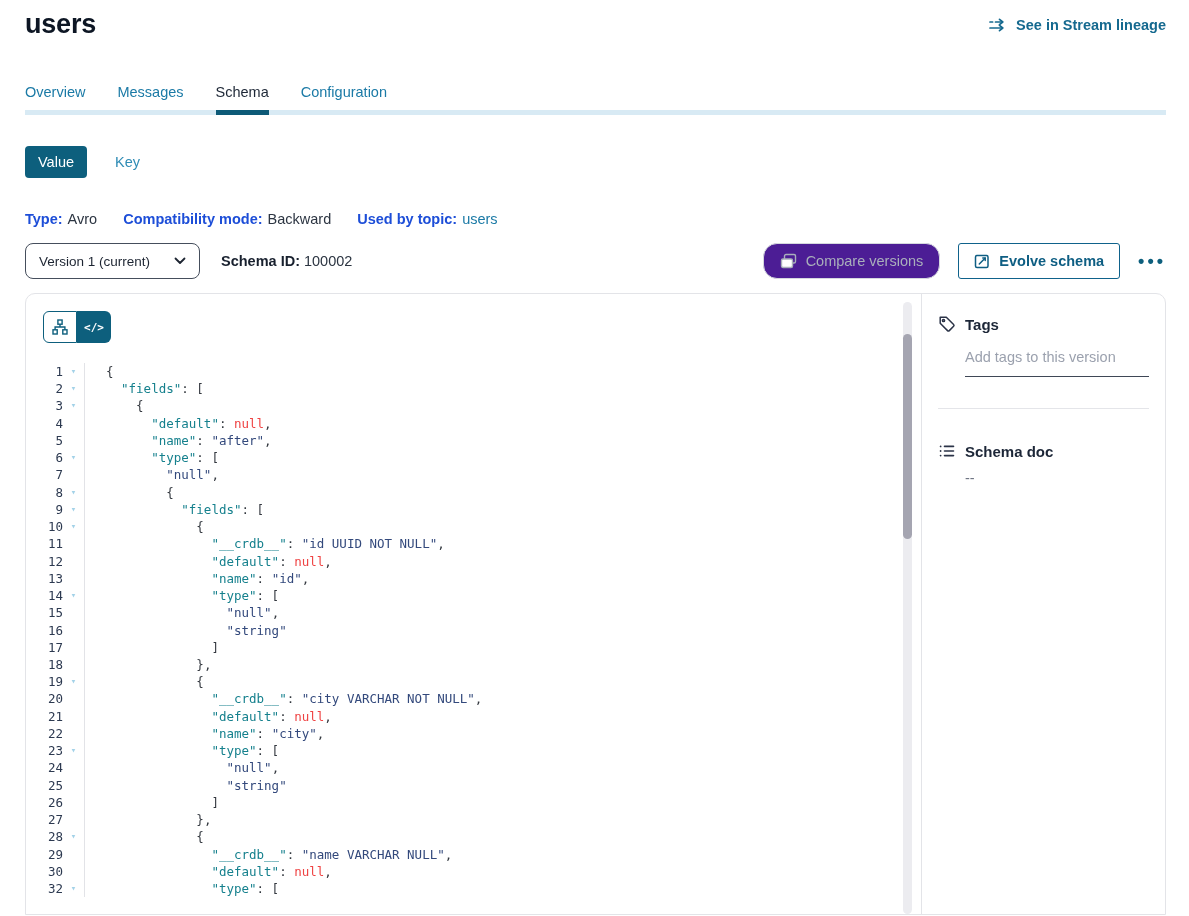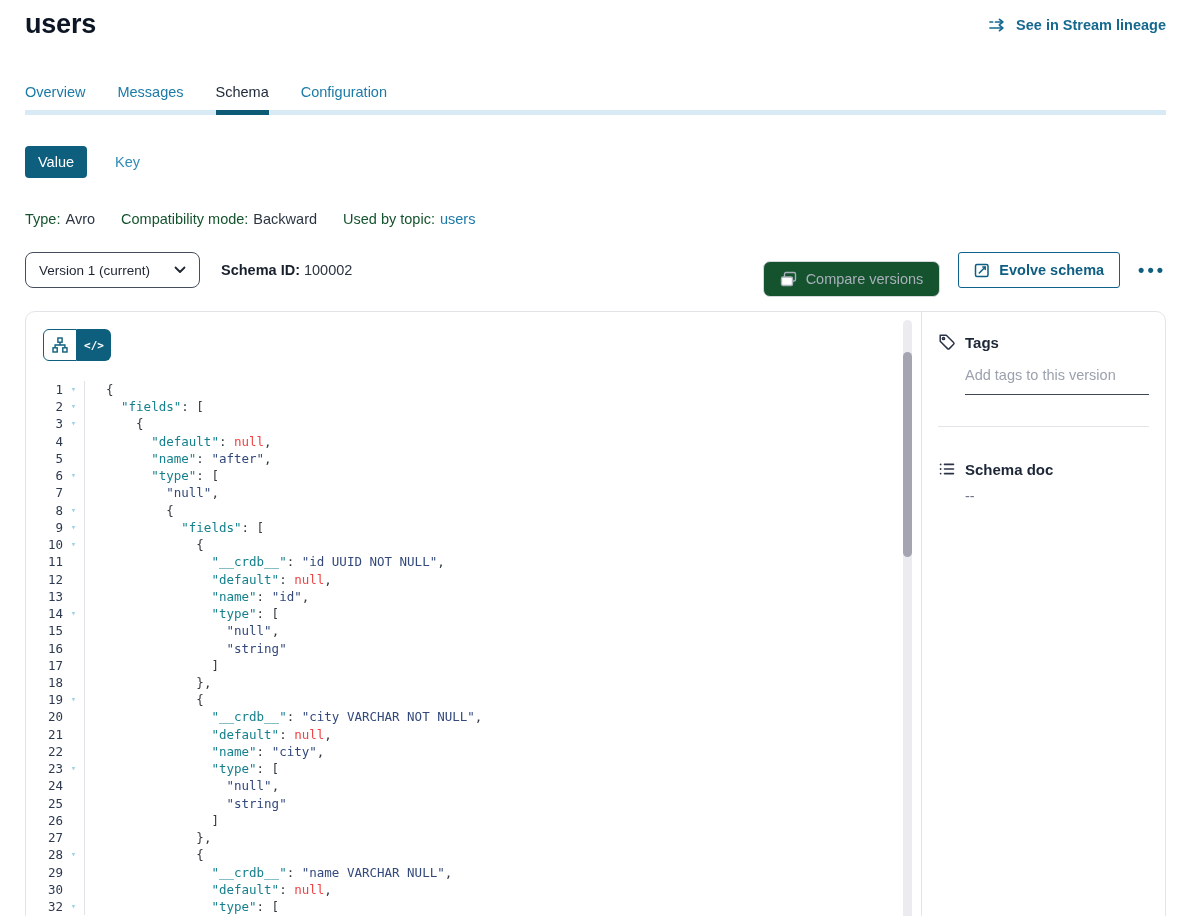--- a/index.html
+++ b/index.html
@@ -22,32 +22,32 @@
   .tab.active { color:#1d2736; }
   .tab.active::after { content:""; position:absolute; left:0; right:0; bottom:-15px; height:5px; background:#0d5a77; z-index:2; }
 
   
   .vk { margin-top:31px; display:flex; align-items:center; gap:28px; }
   .btn-value { background:#0d5f7d; color:#fff; border-radius:4px; padding:8px 13px; font-size:14.5px; font-weight:500; cursor:pointer; }
   .btn-key { color:#2f8cb5; font-size:14.5px; font-weight:500; cursor:pointer; }
 
   
   .meta { margin-top:33px; display:flex; gap:26px; font-size:14.5px; align-items:center; }
-  .meta .lbl { font-weight:400; color:#14532d; }
+  .meta .lbl { font-weight:700; color:#1d4ed8; }
   .meta .val { color:#2c3542; margin-left:5px; }
   .meta .val.link { color:#1b7aa6; cursor:pointer; }
 
   
   .version-row { margin-top:16px; display:flex; align-items:center; }
   .select { width:175px; height:36px; border:1.5px solid #454e5c; border-radius:8px; display:flex; align-items:center; justify-content:space-between; padding:0 13px; font-size:13.5px; color:#1d2532; cursor:pointer; background:#fff; }
   .schemaid { margin-left:21px; font-size:14.5px; }
   .schemaid .lbl { font-weight:700; color:#18202e; }
   .schemaid .val { color:#2c3542; margin-left:4px; }
   .actions { margin-left:auto; display:flex; align-items:center; gap:18px; }
-  .btn-compare { height:36px; border:1px solid #d5d8de; border-radius:7px; background:#14532d; color:#a9afbb; display:flex; align-items:center; gap:9px; padding:0 16px; font-size:14.5px; font-weight:500;margin-top:18px; }
+  .btn-compare { height:36px; border:1px solid #d5d8de; border-radius:14px; background:#4c1d95; color:#a9afbb; display:flex; align-items:center; gap:9px; padding:0 16px; font-size:14.5px; font-weight:500; }
   .btn-evolve { height:36px; border:1px solid #0f628b; border-radius:3px; background:#fff; color:#0e5e83; display:flex; align-items:center; gap:9px; padding:0 15px; font-size:14.5px; font-weight:700; cursor:pointer; }
   .more { color:#0d5f7d; font-size:18px; font-weight:700; letter-spacing:3px; cursor:pointer; line-height:36px; }
 
   
   .card { margin-top:14px; height:622px; border:1px solid #e3e4e8; border-radius:10px 10px 0 0; display:flex; overflow:hidden; }
   .code-col { width:895px; flex:none; position:relative; }
   .sidebar { flex:1; border-left:1px solid #e3e4e8; padding:21px 16px 0 16px; }
 
   
   .vt { display:flex; margin:17px 0 0 17px; width:max-content; }

